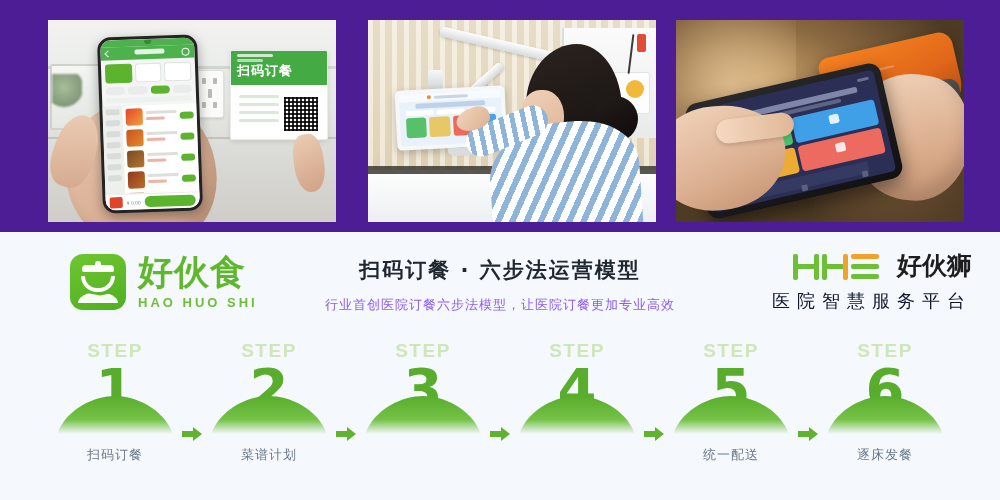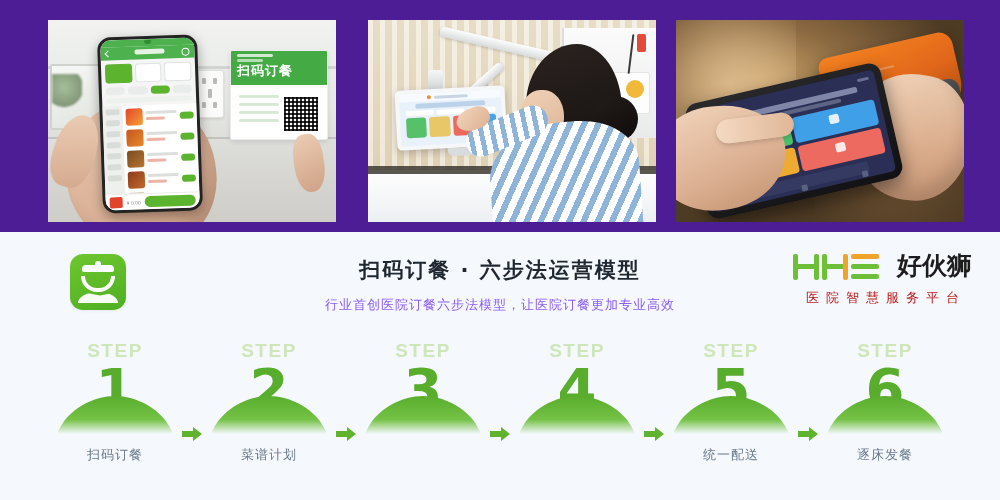--- a/index.html
+++ b/index.html
@@ -431,21 +431,21 @@
   .hs{position:relative;width:28px;height:26px;}
   .hs i{position:absolute;left:0;height:5px;border-radius:2px;display:block;}
   .hs i.a{top:0;width:28px;background:#f0a22a;}
   .hs i.b{top:10px;width:28px;background:#6dbf38;}
   .hs i.c{top:20px;width:28px;background:#6dbf38;}
   .hhs-cn{
     font-size:25px;font-weight:700;color:#1d1d1d;letter-spacing:0px;
     font-family:"DejaVu Sans","Liberation Sans",sans-serif;line-height:26px;
   }
   .hhs-sub{
-    margin-top:9px;font-size:13px;color:#b91c1c;letter-spacing:7px;
+    margin-top:9px;font-size:18px;color:#0f172a;letter-spacing:7px;
     text-indent:7px;font-family:"DejaVu Sans","Liberation Sans",sans-serif;
   }
 
   
   .steps{
     position:absolute;left:0;top:108px;width:1000px;height:150px;
     display:flex;align-items:flex-start;justify-content:center;
   }
   .step{
     position:relative;width:128px;height:140px;flex:none;text-align:center;
@@ -695,20 +695,24 @@
   <div class="panel">
 
     <div class="hdr-row">
 
       <div class="brand">
         <div class="brand-mark">
           <span class="lid"></span>
           <span class="bowl"></span>
           <span class="wave"></span>
         </div>
+        <div class="brand-text">
+          <span class="brand-cn">好伙食</span>
+          <span class="brand-en">HAO HUO SHI</span>
+        </div>
       </div>
 
       <div class="center-title">
         <div class="ct-main">扫码订餐 · 六步法运营模型</div>
         <div class="ct-sub">行业首创医院订餐六步法模型，让医院订餐更加专业高效</div>
       </div>
 
       <div class="hhs">
         <div class="hhs-top">
           <div class="hhs-mark">

